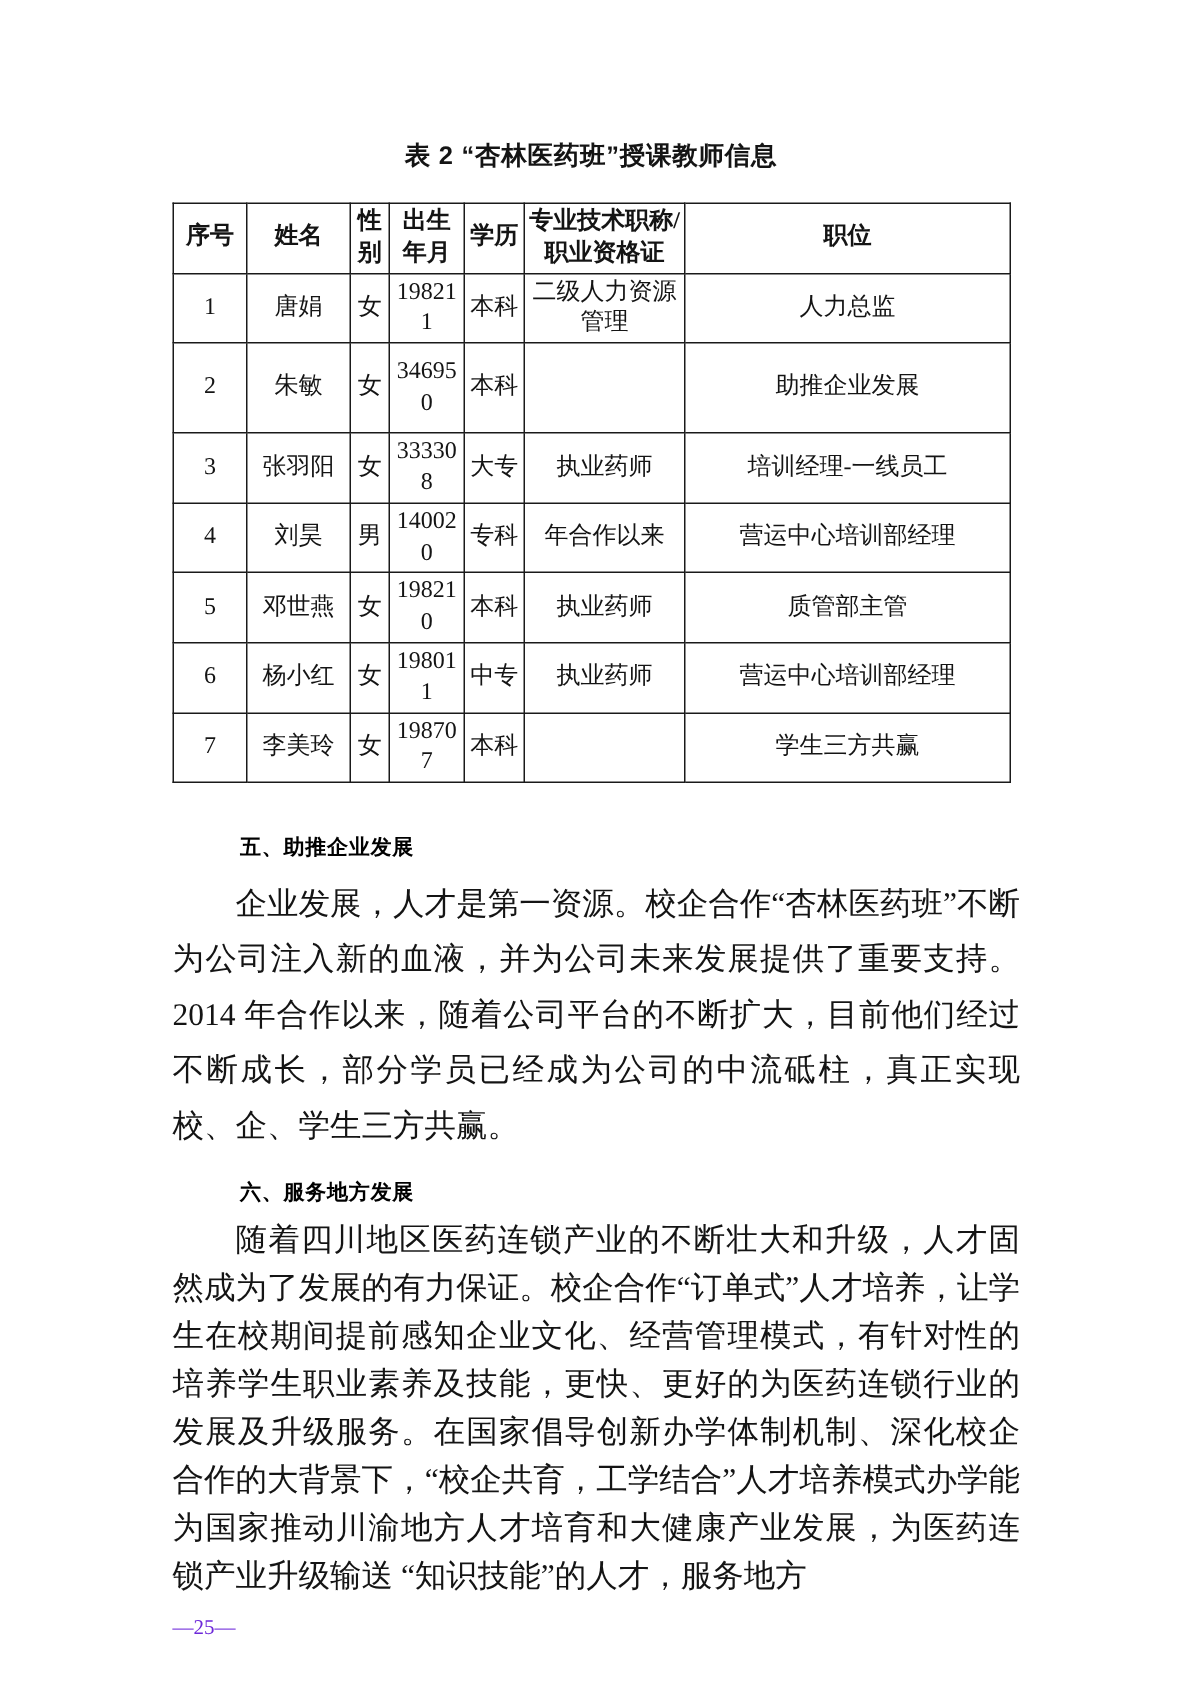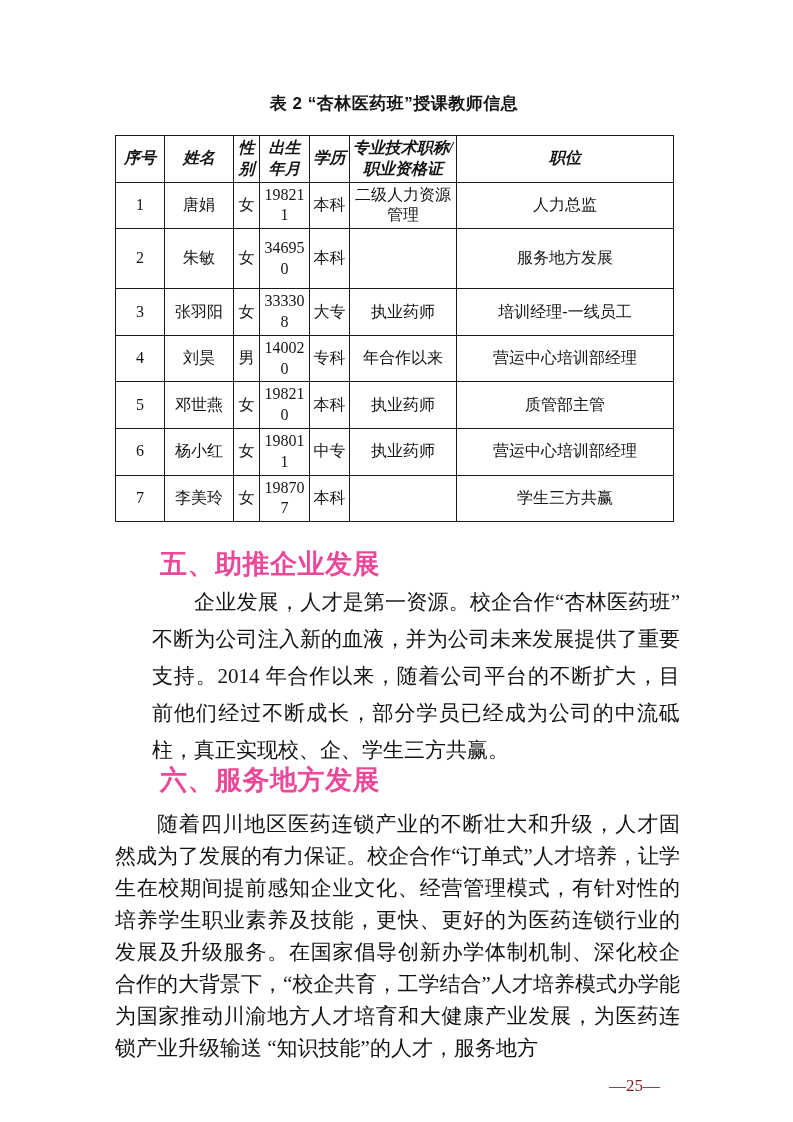--- a/index.html
+++ b/index.html
@@ -39,51 +39,51 @@
   table.teachers th, table.teachers td {
     border: 1.5px solid #1a1a1a;
     text-align: center;
     vertical-align: middle;
     padding: 2px 1px;
     line-height: 1.3;
     overflow: hidden;
     word-break: break-all;
   }
   table.teachers th { font-weight: bold; }
-  tr.rh { height: 43px; font-style: italic; }
+  tr.rh { height: 43px; }
   tr.r1 { height: 42px; }
   tr.r2 { height: 60px; }
   tr.r3, tr.r4, tr.r5 { height: 40px; }
   tr.r6, tr.r7 { height: 41px; }
   h2.sec-heading {
     font-family: "Liberation Sans", sans-serif;
     font-weight: bold;
-    font-size: 27px;
+    font-size: 14px;
     line-height: 22px;
     letter-spacing: 0.5px;
     margin-left: 45px;
-    color: #ec4899;
+    color: #000000;
   }
   h2.h5 { margin-top: 31px; }
-  h2.h6 { margin-top: 0; }
+  h2.h6 { margin-top: 14px; }
   p.para {
     font-size: 21px;
     text-align: justify;
     text-justify: inter-character;
     text-indent: 2em;
     color: #141414;
   }
-  p.p1 { line-height: 37px; margin-top: 9px; margin-left: 37px; }
-  p.p2 { line-height: 32px; margin-top: 17px; }
+  p.p1 { line-height: 37px; margin-top: 9px; }
+  p.p2 { line-height: 32px; margin-top: 5px; }
   .page-num {
     margin-top: 12px;
-    text-align: right;
+    text-align: left;
     padding-right: 20px;
-    font-size: 17px;
-    color: #7f1d1d;
+    font-size: 14px;
+    color: #6d28d9;
   }
 </style>
 </head>
 <body>
 
 <div class="page">
   <div class="content">
 
     <div class="table-caption">表 2 “杏林医药班”授课教师信息</div>
 
@@ -118,21 +118,21 @@
           <td>二级人力资源管理</td>
           <td>人力总监</td>
         </tr>
         <tr class="r2">
           <td>2</td>
           <td>朱敏</td>
           <td>女</td>
           <td>346950</td>
           <td>本科</td>
           <td></td>
-          <td>服务地方发展</td>
+          <td>助推企业发展</td>
         </tr>
         <tr class="r3">
           <td>3</td>
           <td>张羽阳</td>
           <td>女</td>
           <td>333308</td>
           <td>大专</td>
           <td>执业药师</td>
           <td>培训经理-一线员工</td>
         </tr>

